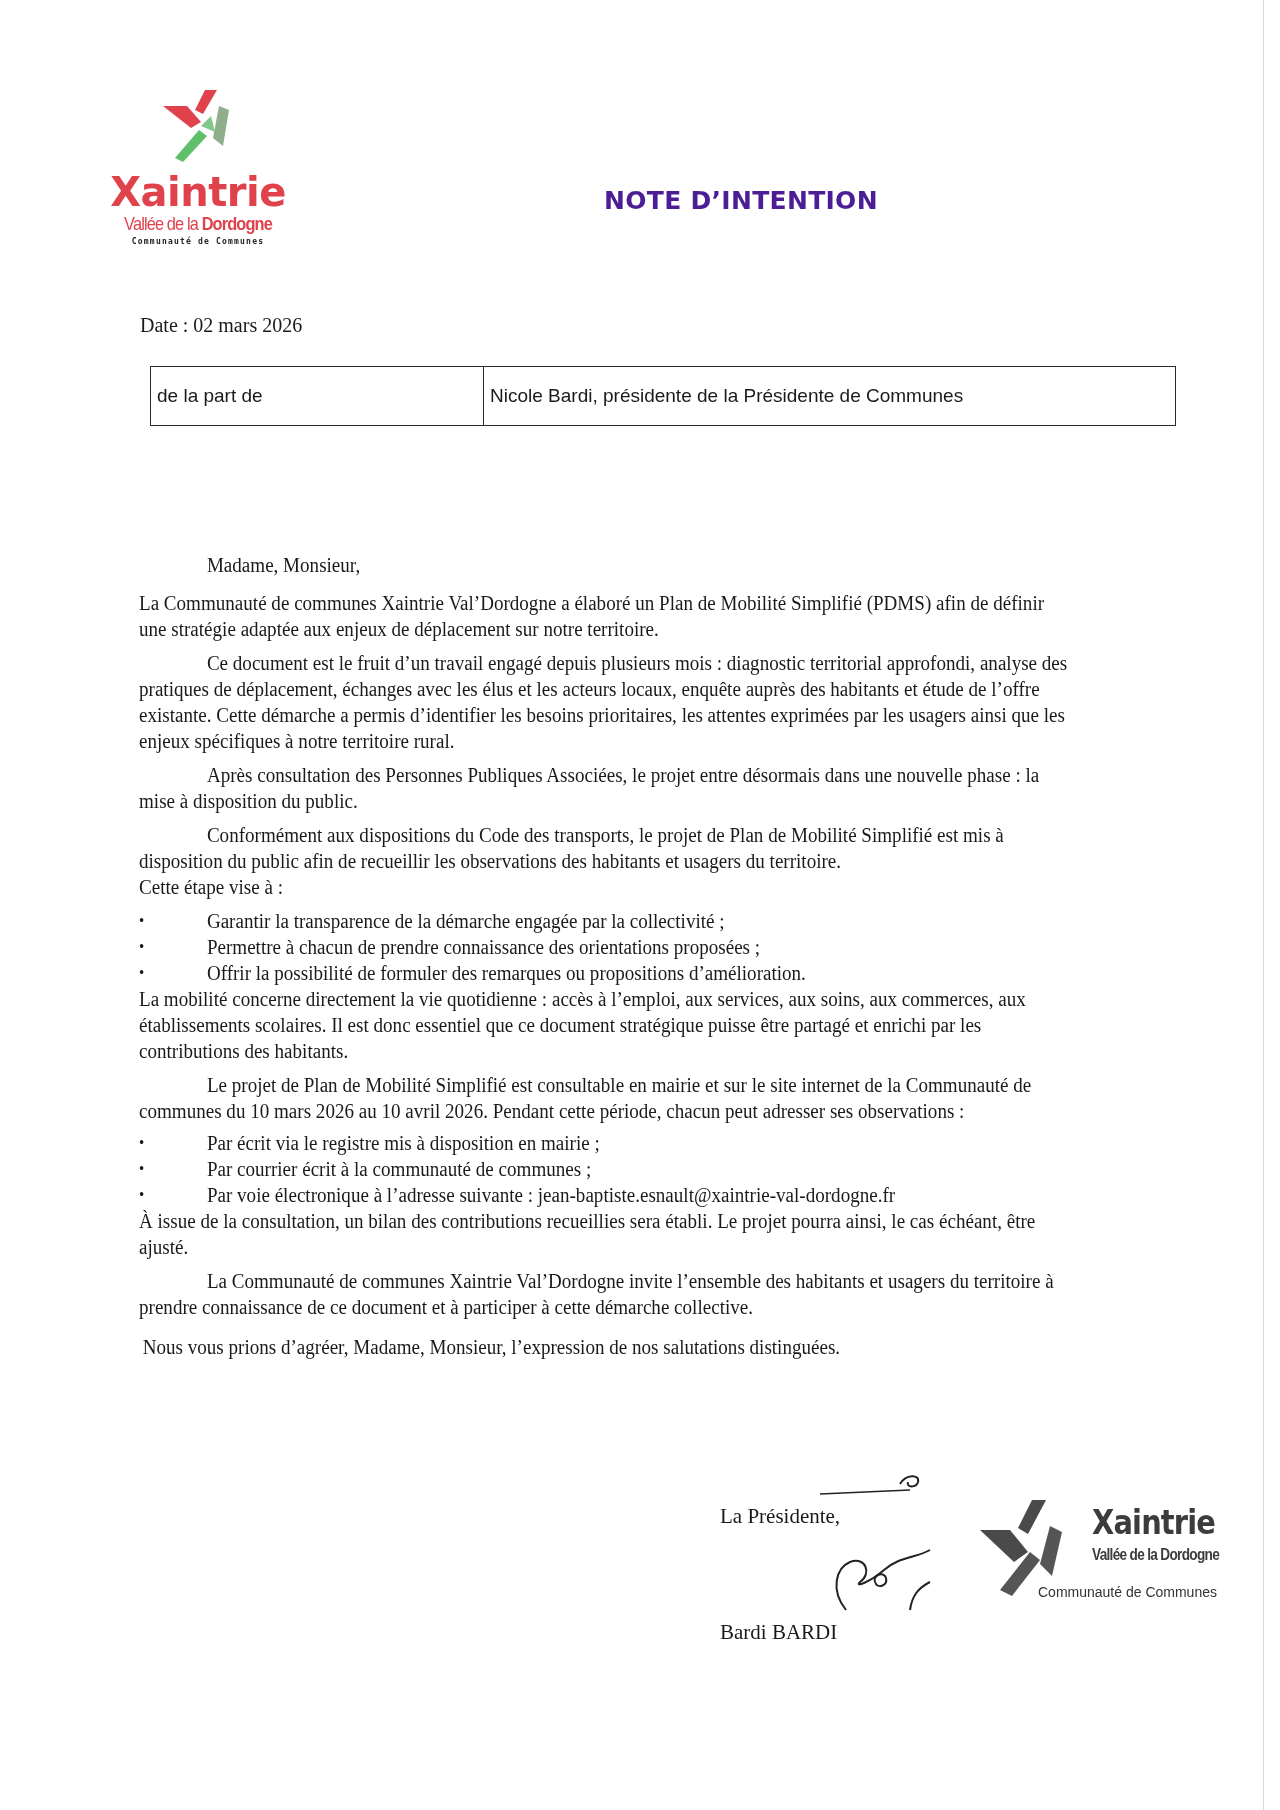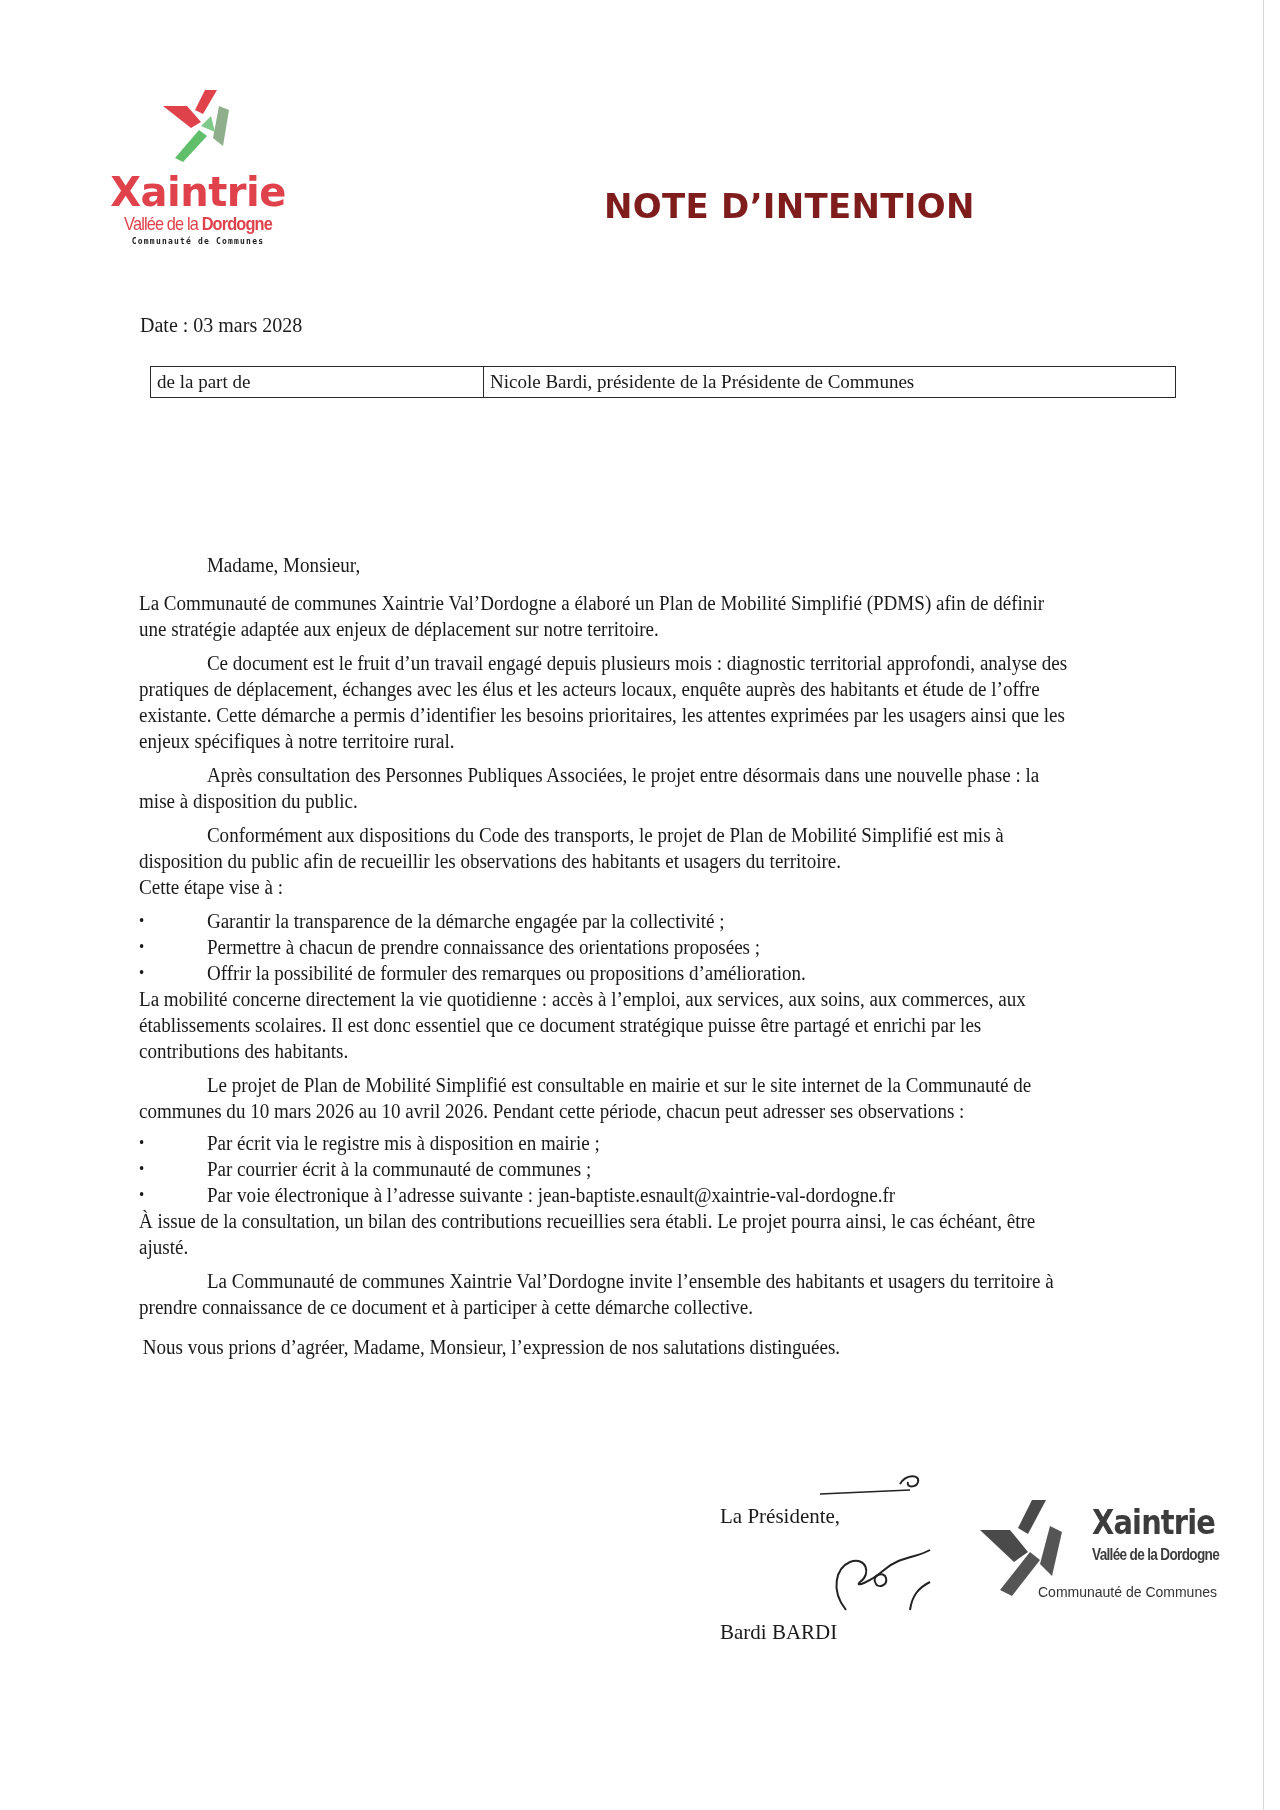--- a/index.html
+++ b/index.html
@@ -7,24 +7,24 @@
     width: 1280px; height: 1810px; background: #ffffff; position: relative; overflow: hidden;
     font-family: "Liberation Serif", "DejaVu Serif", serif; color: #1a1a1a;
   }
   .edge-line { position: absolute; left: 1263px; top: 0; width: 1px; height: 1810px; background: #d4d8da; }
   .logo { position: absolute; left: 108px; top: 88px; width: 180px; text-align: center; }
   .logo svg { display: block; margin: 0 auto; }
   .logo-name { font-family: "DejaVu Sans", sans-serif; font-weight: bold; font-size: 40px; color: #e0424c; letter-spacing: -0.5px; line-height: 44px; margin-top: 2px; }
   .logo-sub { font-family: "Liberation Sans", sans-serif; font-size: 19px; color: #e0424c; line-height: 20px; letter-spacing: -1px; transform: scaleX(0.86); transform-origin: center; white-space: nowrap; }
   .logo-sub b { font-weight: bold; }
   .logo-cc { font-family: "DejaVu Sans Mono", monospace; font-weight: bold; font-size: 8px; letter-spacing: 1.2px; color: #222; margin-top: 3px; white-space: nowrap; }
-  .doc-title { position: absolute; left: 604px; top: 186px; font-family: "DejaVu Sans", sans-serif; font-weight: bold; font-size: 34px; color: #7f1d1d; letter-spacing: 0.3px; }
+  .doc-title { position: absolute; left: 604px; top: 186px; font-family: "DejaVu Sans", sans-serif; font-weight: bold; font-size: 25px; color: #4c1d95; letter-spacing: 0.3px; }
   .date { position: absolute; left: 140px; top: 314px; font-size: 20px; }
   .meta-table { position: absolute; left: 150px; top: 366px; width: 1026px; border-collapse: collapse; font-family: "Liberation Sans", sans-serif; font-size: 19px; }
-  .meta-table td { border: 1.5px solid #2a2a2a; padding: 0 6px; vertical-align: middle; font-family: Liberation Serif, serif; }
+  .meta-table td { border: 1.5px solid #2a2a2a; padding: 14px 6px; vertical-align: middle; }
   .meta-table .subject-cell { background: #f3f4f3; font-family: "Liberation Serif", serif; font-weight: bold; font-size: 19px; line-height: 22px; padding: 5px 5px 4px; }
   .subject-label { text-decoration: underline; }
   .meta-table .label-cell { width: 320px; height: 30px; }
   .body-text { position: absolute; left: 139px; top: 552px; width: 1000px; font-size: 20.5px; line-height: 26px; transform: scaleX(0.93); transform-origin: left top; }
   .body-text p { margin: 0 0 8px 0; }
   .indent { text-indent: 73px; }
   .salutation { margin-left: 73px !important; margin-bottom: 12px !important; }
   ul.bullets { list-style: none; margin: 0; padding: 0; }
   ul.bullets li { position: relative; padding-left: 73px; line-height: 26px; }
   ul.bullets li .bullet { position: absolute; left: 0; top: 0; width: 10px; font-size: 16px; }
@@ -52,21 +52,21 @@
     <polygon points="62,44 48,38 58,28" fill="#7fc98a"></polygon>
     <polygon points="22,70 46,42 54,48 30,74" fill="#5fbf6a"></polygon>
   </svg>
   <div class="logo-name">Xaintrie</div>
   <div class="logo-sub"><span>Vallée de la </span><b>Dordogne</b></div>
   <div class="logo-cc">Communauté de Communes</div>
 </div>
 
 <div class="doc-title">NOTE D’INTENTION</div>
 
-<div class="date">Date : 03 mars 2028</div>
+<div class="date">Date : 02 mars 2026</div>
 
 <table class="meta-table">
   <tbody>
   <tr>
     <td class="label-cell">de la part de</td>
     <td>Nicole Bardi, présidente de la Présidente de Communes</td>
   </tr>
 </tbody>
   </table>
 

